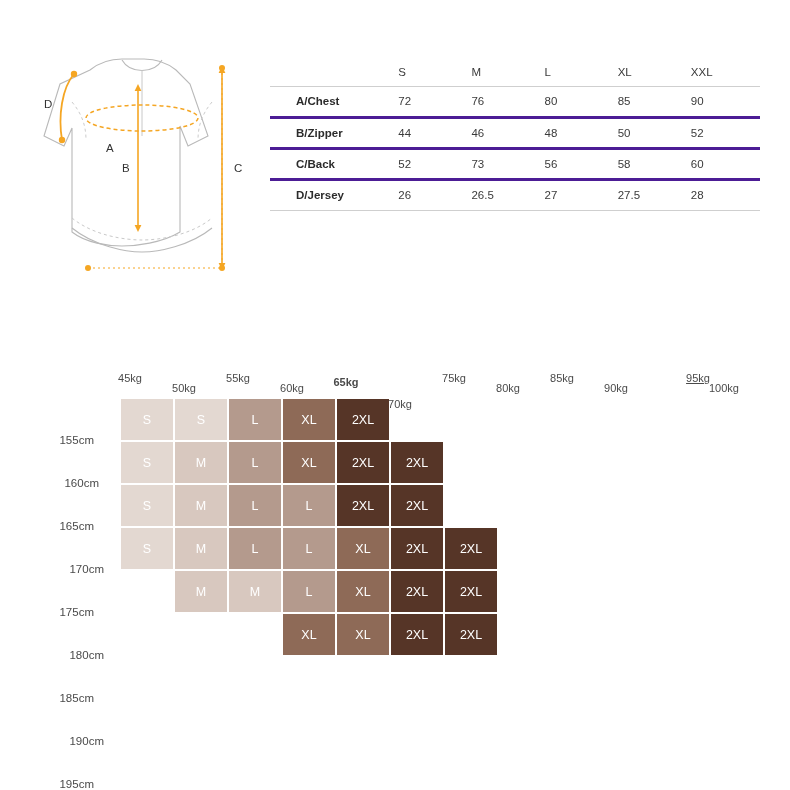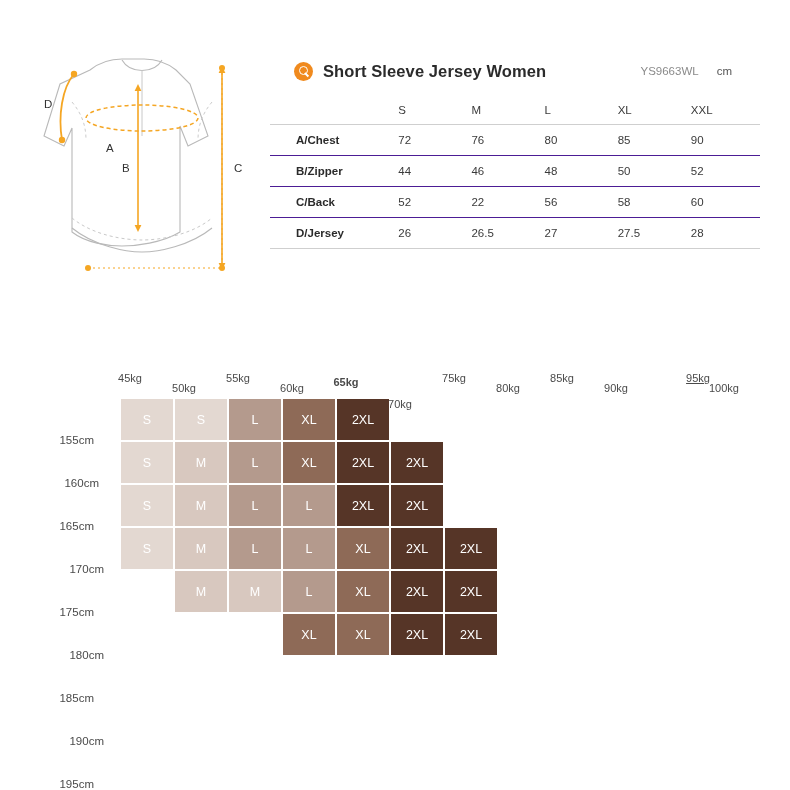--- a/index.html
+++ b/index.html
@@ -99,21 +99,21 @@
     table-layout: fixed;
   }
   table#size-table th,
   table#size-table td {
     font-size: 11.5px;
     font-weight: normal;
     text-align: left;
     padding: 0 0 0 4px;
     height: 31px;
     color: #3a3a3a;
-    border-bottom: 1px solid #4c1d95;
+    border-bottom: 3px solid #4c1d95;
   }
   table#size-table thead th {
     color: #3a3a3a;
     border-bottom: 1px solid #cfcfcf;
     height: 28px;
   }
   table#size-table tr.row-label th {
     font-weight: bold;
     color: #2b2b2b;
   }
@@ -227,28 +227,20 @@
       <circle cx="58" cy="228" r="3" fill="#f5a623"></circle>
 
       <text x="76" y="112" font-family="Liberation Sans, sans-serif" font-size="11.5" fill="#333333">A</text>
       <text x="92" y="132" font-family="Liberation Sans, sans-serif" font-size="11.5" fill="#333333">B</text>
       <text x="204" y="132" font-family="Liberation Sans, sans-serif" font-size="11.5" fill="#333333">C</text>
       <text x="14" y="68" font-family="Liberation Sans, sans-serif" font-size="11.5" fill="#333333">D</text>
     </svg>
   </div>
 
   <div id="spec-block">
-    <div id="spec-header">
-      <span id="logo-mark"></span>
-      <span id="spec-title">Short Sleeve Jersey Women</span>
-      <span id="spec-meta">
-        <span id="spec-code">YS9663WL</span>
-        <span id="spec-unit">cm</span>
-      </span>
-    </div>
 
     <table id="size-table">
       <colgroup>
         <col class="c-label">
           <col class="c-size">
           <col class="c-size">
           <col class="c-size">
           <col class="c-size">
           <col class="c-size">
       </colgroup>
@@ -275,21 +267,21 @@
           <th class="pad-left">B/Zipper</th>
           <td>44</td>
           <td>46</td>
           <td>48</td>
           <td>50</td>
           <td>52</td>
         </tr>
         <tr class="row-label">
           <th class="pad-left">C/Back</th>
           <td>52</td>
-          <td>22</td>
+          <td>73</td>
           <td>56</td>
           <td>58</td>
           <td>60</td>
         </tr>
         <tr class="row-label">
           <th class="pad-left">D/Jersey</th>
           <td>26</td>
           <td>26.5</td>
           <td>27</td>
           <td>27.5</td>

